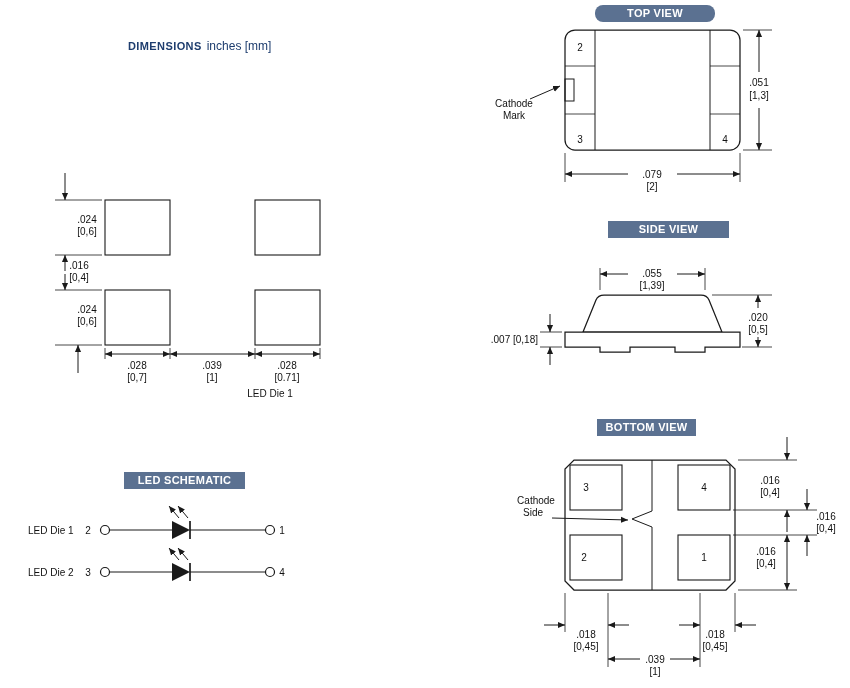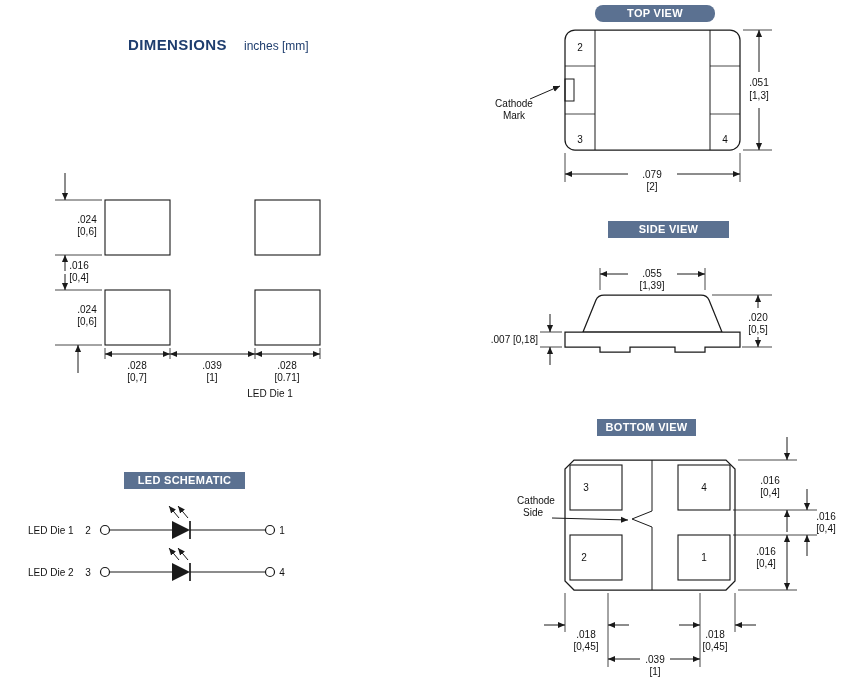--- a/index.html
+++ b/index.html
@@ -1,22 +1,22 @@
 <!DOCTYPE html>
 <html><head>
 <meta charset="utf-8">
 <style>
   * { box-sizing: border-box; margin: 0; padding: 0; }
   html, body { background: #fff; }
   body { width: 850px; height: 688px; font-family: "Liberation Sans", sans-serif; }
   .canvas { position: relative; width: 850px; height: 688px; background: #fff; overflow: hidden; }
 
   .page-title { position: absolute; left: 128px; top: 36px; color: #1e3d6e; white-space: nowrap; }
-  .page-title .main { font-size: 15px; font-weight: bold; letter-spacing: .4px; }
-  .page-title .units { font-size: 12px; margin-left: 17px; }
+  .page-title .main { font-size: 11px; font-weight: bold; letter-spacing: .4px; }
+  .page-title .units { font-size: 12px; margin-left: 5px; }
 
   .section-header {
     position: absolute; background: #5b7191; color: #fff;
     font-size: 11px; font-weight: bold; letter-spacing: .3px;
     text-align: center; height: 17px; line-height: 17px;
   }
 
   svg.draw { position: absolute; overflow: visible; }
   svg text { font-size: 10px; fill: #111; font-family: "Liberation Sans", sans-serif; }
   .ln  { stroke: #1a1a1a; stroke-width: 1; fill: none; }

